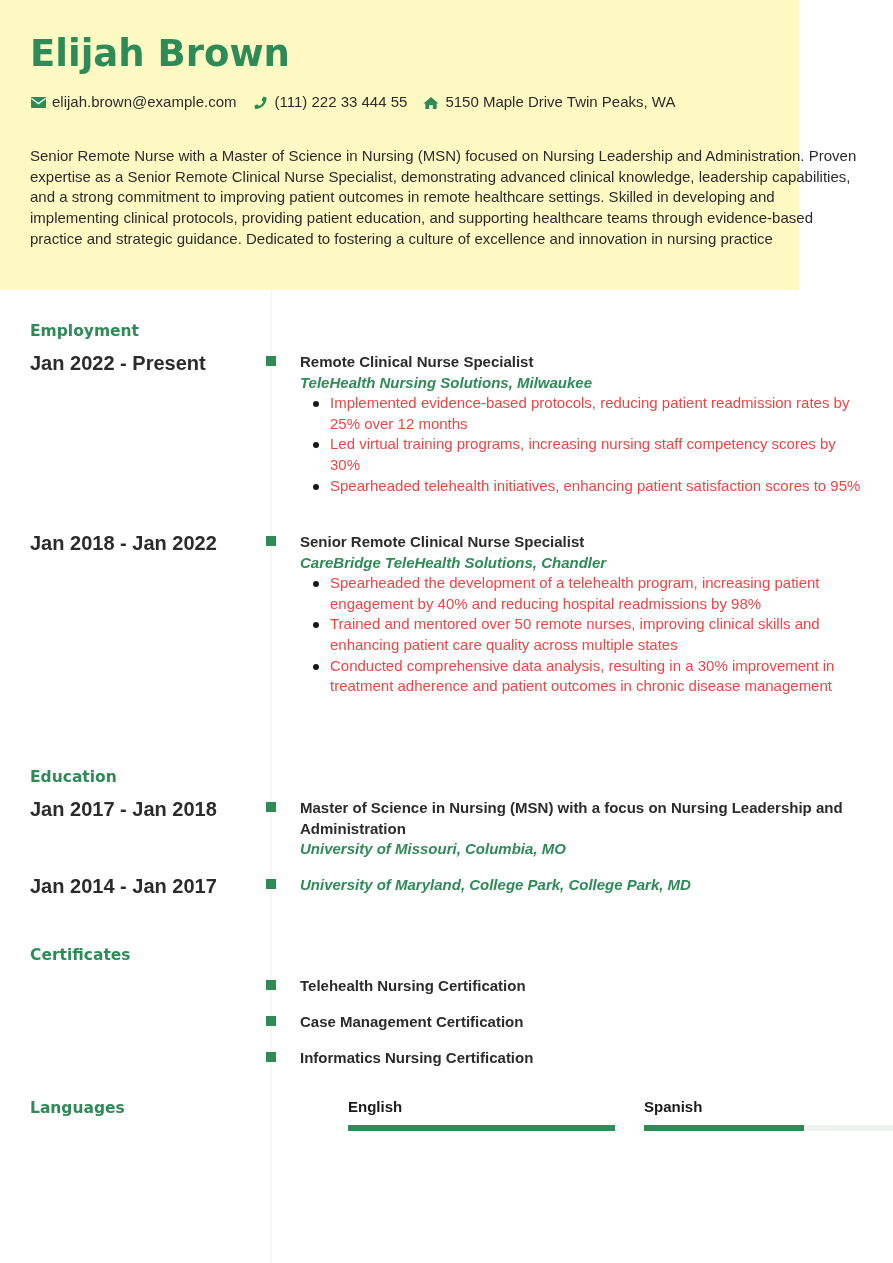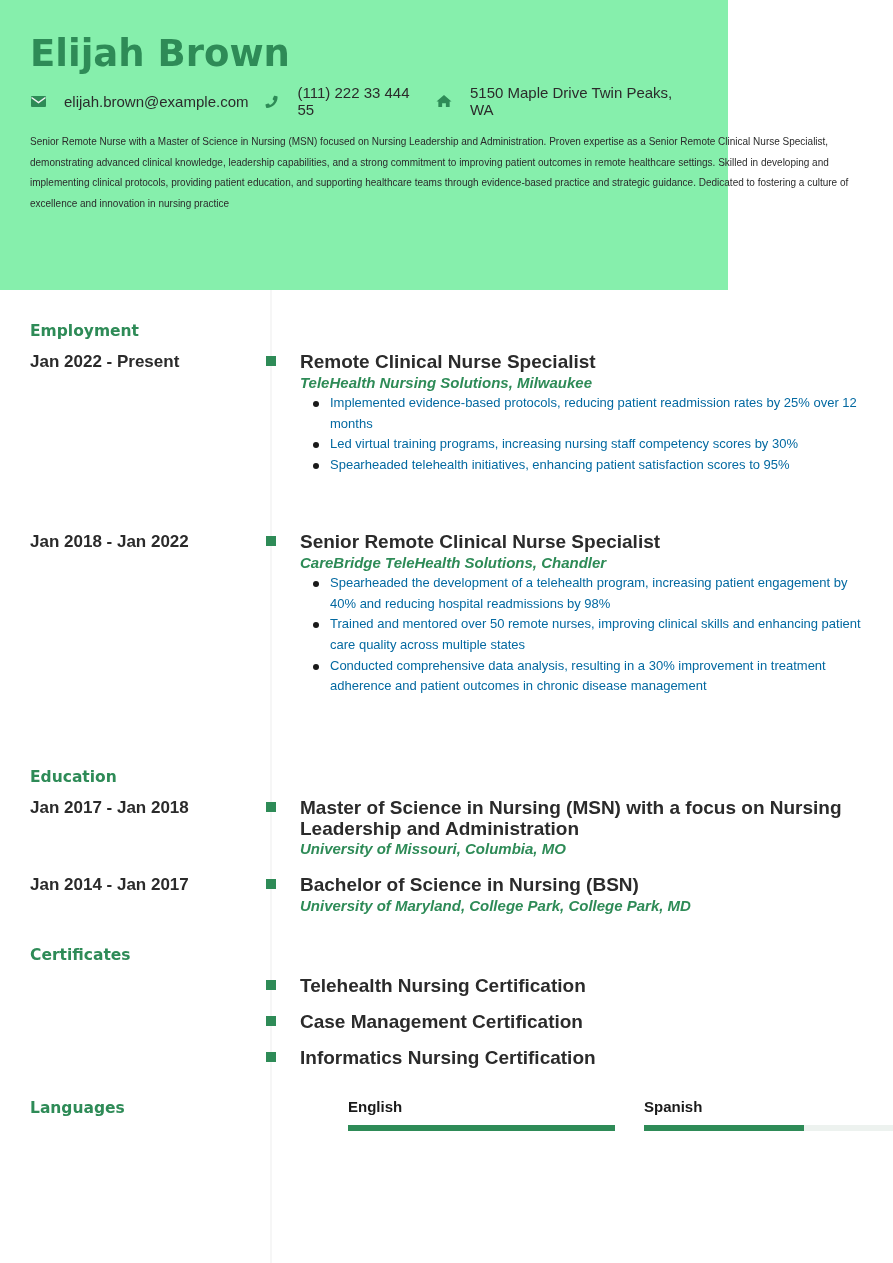--- a/index.html
+++ b/index.html
@@ -1,37 +1,37 @@
 <!DOCTYPE html>
 <html><head>
 <meta charset="utf-8">
 <style>
   * { box-sizing: border-box; margin: 0; padding: 0; }
   html, body { width: 893px; height: 1263px; background: #ffffff; }
   body { font-family: "Liberation Sans", "DejaVu Sans", sans-serif; color: #2b2b2b; position: relative; overflow: hidden; }
 
-  .header { background: #86efac; width: 728px; height: 290px; padding: 32px 30px 0 30px; }
+  .header { background: #fef9c3; width: 799px; height: 290px; padding: 32px 30px 0 30px; }
   .name { font-family: "DejaVu Sans", sans-serif; font-weight: bold; font-size: 37px; color: #2e8b57; letter-spacing: 0px; line-height: 44px; }
   .contacts { display: flex; align-items: center; margin-top: 15px; font-size: 15px; color: #2b2b2b; height: 20px; }
-  .contact { display: flex; align-items: center; margin-right: 16px; gap: 12px; }
+  .contact { display: flex; align-items: flex-end; margin-right: 16px; }
   .contact .ic { width: 16px; height: 14px; margin-right: 6px; display: inline-flex; align-items: center; justify-content: center; }
-  .summary { margin-top: 21px; font-size: 10px; line-height: 20.7px; color: #2b2b2b; width: 835px; }
+  .summary { margin-top: 35px; font-size: 15px; line-height: 20.7px; color: #2b2b2b; width: 835px; }
 
   .divider-line { position: absolute; left: 270px; top: 290px; width: 2px; height: 973px; background: #f6f6f6; }
 
   .section { position: absolute; left: 0; width: 893px; }
   .sec-title { position: absolute; left: 30px; font-family: "DejaVu Sans", sans-serif; font-weight: bold; font-size: 15.5px; color: #2e8b57; }
   .entry { position: absolute; left: 0; width: 893px; }
-  .date { position: absolute; left: 30px; top: 0; font-weight: bold; font-size: 17px; color: #2b2b2b; }
+  .date { position: absolute; left: 30px; top: 0; font-weight: bold; font-size: 20px; color: #2b2b2b; }
   .marker { position: absolute; left: 266px; top: 4px; width: 10px; height: 10px; background: #2e8b57; }
   .body { position: absolute; left: 300px; top: 0; width: 563px; }
-  .title { font-weight: bold; font-size: 19px; line-height: 20.6px; color: #2b2b2b; }
+  .title { font-weight: bold; font-size: 15px; line-height: 20.6px; color: #2b2b2b; }
   .org { font-weight: bold; font-size: 15px; line-height: 20.6px; color: #2e8b57; font-style: italic; }
   ul.bullets { list-style: none; margin-top: 0; }
-  ul.bullets li { position: relative; padding-left: 30px; font-size: 13px; line-height: 20.6px; color: #0369a1; }
+  ul.bullets li { position: relative; padding-left: 30px; font-size: 15px; line-height: 20.6px; color: #ef4444; }
   ul.bullets li::before { content: ""; position: absolute; left: 13px; top: 8px; width: 6px; height: 6px; border-radius: 50%; background: #1a1a1a; }
 
   .lang { position: absolute; top: 0; width: 267px; margin-left: 48px; }
   .lang-name { font-weight: bold; font-size: 15px; color: #1a1a1a; }
   .lang-track { margin-top: 10px; height: 6px; background: #edf2ef; width: 267px; position: relative; }
   .lang-fill { position: absolute; left: 0; top: 0; height: 6px; background: #2e8b57; }
 </style>
 </head>
 <body>
 
@@ -110,21 +110,20 @@
     <div class="body">
       <div class="title">Master of Science in Nursing (MSN) with a focus on Nursing Leadership and Administration</div>
       <div class="org">University of Missouri, Columbia, MO</div>
     </div>
   </div>
 
   <div class="entry" style="top:107px;">
     <div class="date">Jan 2014 - Jan 2017</div>
     <div class="marker"></div>
     <div class="body">
-      <div class="title">Bachelor of Science in Nursing (BSN)</div>
       <div class="org">University of Maryland, College Park, College Park, MD</div>
     </div>
   </div>
 </div>
 
 <div class="section" style="top:946px;">
   <div class="sec-title" style="top:0;">Certificates</div>
   <div class="entry" style="top:30px;">
     <div class="marker"></div>
     <div class="body">

